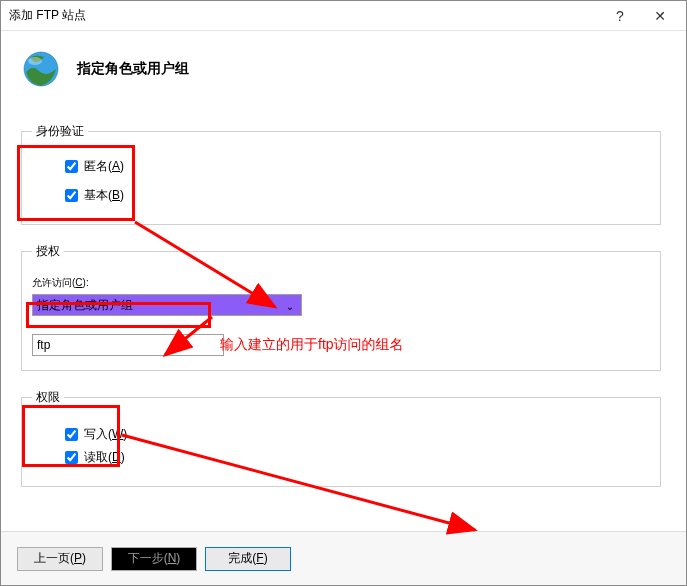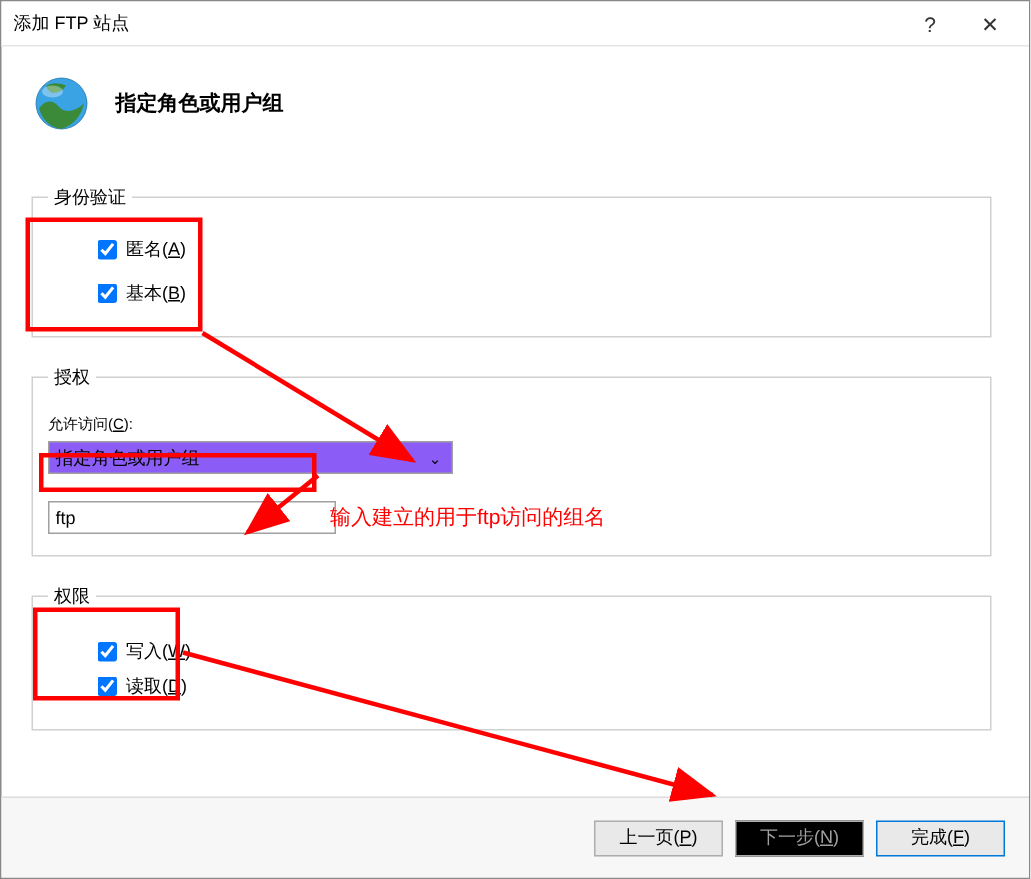--- a/index.html
+++ b/index.html
@@ -105,21 +105,21 @@
       border: 1px solid #a0a0a0;
       padding: 0 4px;
       font-size: 12px;
       margin-top: 18px;
       font-family: inherit;
     }
     .footer {
       height: 54px;
       border-top: 1px solid #ddd;
       display: flex;
-      justify-content: flex-end;
+      justify-content: flex-start;
       align-items: center;
       gap: 8px;
       padding: 0 16px;
       background: #f7f7f7;
     }
     .btn {
       min-width: 86px;
       height: 24px;
       border: 1px solid #adadad;
       background: #e9e9e9;

